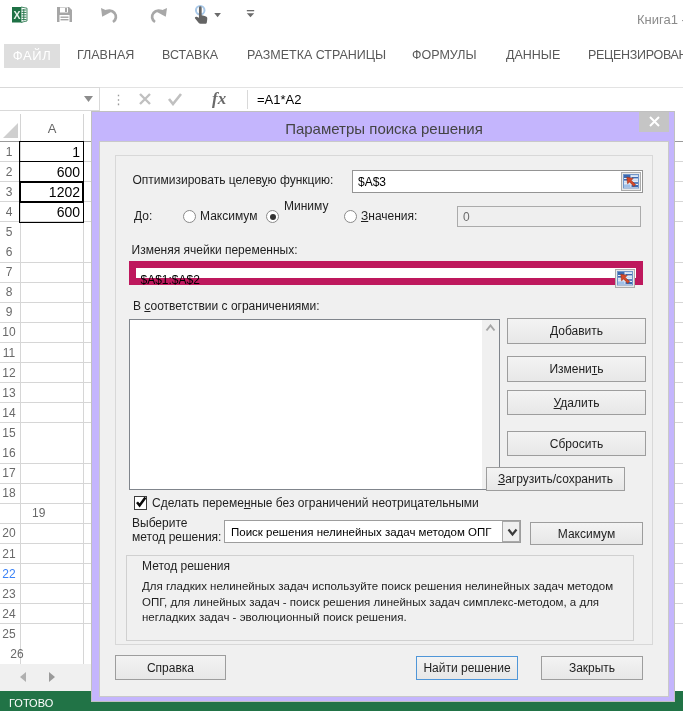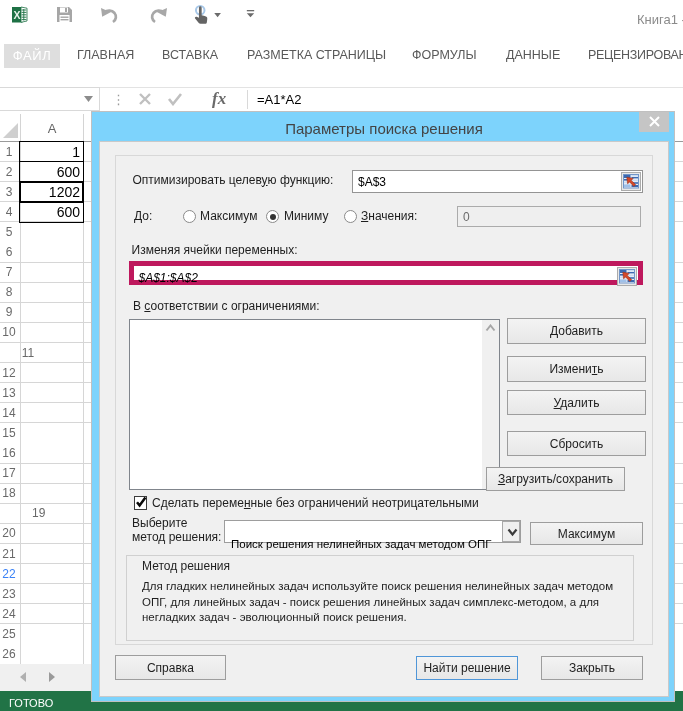--- a/index.html
+++ b/index.html
@@ -104,36 +104,36 @@
     <div class="abs" style="left:0;top:141.5px;width:18px;height:20px;text-align:center;font-size:12px;color:#696969;line-height:20px;">1</div>
     <div class="abs" style="left:0;top:161.6px;width:18px;height:20px;text-align:center;font-size:12px;color:#696969;line-height:20px;">2</div>
     <div class="abs" style="left:0;top:181.7px;width:18px;height:20px;text-align:center;font-size:12px;color:#696969;line-height:20px;">3</div>
     <div class="abs" style="left:0;top:201.8px;width:18px;height:20px;text-align:center;font-size:12px;color:#696969;line-height:20px;">4</div>
     <div class="abs" style="left:0;top:221.9px;width:18px;height:20px;text-align:center;font-size:12px;color:#696969;line-height:20px;">5</div>
     <div class="abs" style="left:0;top:242px;width:18px;height:20px;text-align:center;font-size:12px;color:#696969;line-height:20px;">6</div>
     <div class="abs" style="left:0;top:262.1px;width:18px;height:20px;text-align:center;font-size:12px;color:#696969;line-height:20px;">7</div>
     <div class="abs" style="left:0;top:282.20000000000005px;width:18px;height:20px;text-align:center;font-size:12px;color:#696969;line-height:20px;">8</div>
     <div class="abs" style="left:0;top:302.3px;width:18px;height:20px;text-align:center;font-size:12px;color:#696969;line-height:20px;">9</div>
     <div class="abs" style="left:0;top:322.4px;width:18px;height:20px;text-align:center;font-size:12px;color:#696969;line-height:20px;">10</div>
-    <div class="abs" style="left:0;top:342.5px;width:18px;height:20px;text-align:center;font-size:12px;color:#696969;line-height:20px;margin-left:19px;">11</div>
+    <div class="abs" style="left:0;top:342.5px;width:18px;height:20px;text-align:center;font-size:12px;color:#696969;line-height:20px;">11</div>
     <div class="abs" style="left:0;top:362.6px;width:18px;height:20px;text-align:center;font-size:12px;color:#696969;line-height:20px;">12</div>
     <div class="abs" style="left:0;top:382.70000000000005px;width:18px;height:20px;text-align:center;font-size:12px;color:#696969;line-height:20px;">13</div>
     <div class="abs" style="left:0;top:402.8px;width:18px;height:20px;text-align:center;font-size:12px;color:#696969;line-height:20px;">14</div>
     <div class="abs" style="left:0;top:422.90000000000003px;width:18px;height:20px;text-align:center;font-size:12px;color:#696969;line-height:20px;">15</div>
     <div class="abs" style="left:0;top:443px;width:18px;height:20px;text-align:center;font-size:12px;color:#696969;line-height:20px;">16</div>
     <div class="abs" style="left:0;top:463.1px;width:18px;height:20px;text-align:center;font-size:12px;color:#696969;line-height:20px;">17</div>
     <div class="abs" style="left:0;top:483.20000000000005px;width:18px;height:20px;text-align:center;font-size:12px;color:#696969;line-height:20px;">18</div>
     <div class="abs" style="left:0;top:503.3px;width:18px;height:20px;text-align:center;font-size:12px;color:#696969;line-height:20px;padding-left:32px;">19</div>
     <div class="abs" style="left:0;top:523.4000000000001px;width:18px;height:20px;text-align:center;font-size:12px;color:#696969;line-height:20px;">20</div>
     <div class="abs" style="left:0;top:543.5px;width:18px;height:20px;text-align:center;font-size:12px;color:#696969;line-height:20px;">21</div>
     <div class="abs" style="left:0;top:563.6px;width:18px;height:20px;text-align:center;font-size:12px;color:#3b82f6;line-height:20px;">22</div>
     <div class="abs" style="left:0;top:583.7px;width:18px;height:20px;text-align:center;font-size:12px;color:#696969;line-height:20px;">23</div>
     <div class="abs" style="left:0;top:603.8px;width:18px;height:20px;text-align:center;font-size:12px;color:#696969;line-height:20px;">24</div>
     <div class="abs" style="left:0;top:623.9000000000001px;width:18px;height:20px;text-align:center;font-size:12px;color:#696969;line-height:20px;">25</div>
-    <div class="abs" style="left:0;top:644px;width:18px;height:20px;text-align:center;font-size:12px;color:#696969;line-height:20px;">26</div>
+    <div class="abs" style="left:8px;top:644px;width:18px;height:20px;text-align:center;font-size:12px;color:#696969;line-height:20px;">26</div>
   </div>
 
 <div class="abs" style="left:20px;top:142px;width:60px;height:20px;font-size:14px;color:#000;text-align:right;line-height:20px;">1</div>
 <div class="abs" style="left:20px;top:162px;width:60px;height:20px;font-size:14px;color:#000;text-align:right;line-height:20px;">600</div>
 <div class="abs" style="left:20px;top:182px;width:60px;height:20px;font-size:14px;color:#000;text-align:right;line-height:20px;">1202</div>
 <div class="abs" style="left:20px;top:202px;width:60px;height:20px;font-size:14px;color:#000;text-align:right;line-height:20px;">600</div>
 
 <div class="abs" style="left:19px;top:141px;width:65px;height:21px;border:1px solid #000;"></div>
 <div class="abs" style="left:19px;top:161px;width:65px;height:21px;border:1px solid #000;"></div>
 <div class="abs" style="left:19px;top:181px;width:65px;height:22px;border:2px solid #000;"></div>
@@ -143,21 +143,21 @@
 <svg class="abs" style="left:19px;top:672px;" width="8" height="10" viewBox="0 0 8 10">
     <path d="M7 0 L1 5 L7 10 Z" fill="#b0b0b0"></path>
   </svg>
 <svg class="abs" style="left:48px;top:672px;" width="8" height="10" viewBox="0 0 8 10">
     <path d="M1 0 L7 5 L1 10 Z" fill="#9a9a9a"></path>
   </svg>
 
 <div class="abs" style="left:0;top:691px;width:683px;height:20px;background:#217346;"></div>
 <div class="abs" style="left:9px;top:697px;font-size:11px;color:#fff;">ГОТОВО</div>
 
-<div class="abs" style="left:91px;top:111px;width:584px;height:591px;background:#7dd3fc;border:1px solid #c0c0c0;">
+<div class="abs" style="left:91px;top:111px;width:584px;height:591px;background:#c4b5fd;border:1px solid #c0c0c0;">
 
   <div class="abs" style="left:0;top:8px;width:584px;text-align:center;font-size:15px;color:#444;">Параметры поиска решения</div>
 
   <div class="abs" style="left:547px;top:0;width:30px;height:20px;background:#c5c5c5;color:#fff;text-align:center;">
     <svg style="margin-top:4px;" width="11" height="11" viewBox="0 0 11 11">
         <path d="M1 1 L10 10 M10 1 L1 10" stroke="#fff" stroke-width="2"></path>
       </svg>
   </div>
 
   <div class="abs" style="left:7px;top:29px;width:570px;height:556px;background:#f0f0f0;border:1px solid #c9c9c9;"></div>
@@ -181,29 +181,29 @@
 <rect x="8.5" y="11" width="6.5" height="2" fill="#3c69b0"></rect>
 <path d="M3.8 3.2 L4.6 9.8 L6.6 7.9 L10.8 12.4 L12.6 10.6 L8.2 6.4 L10.2 4.4 Z" fill="#d6492a" stroke="#9d3015" stroke-width="0.6"></path>
 </svg>
       </span>
   </div>
 
   <div class="abs" style="left:42px;top:97px;font-size:12px;color:#1e1e1e;">До:</div>
   <div class="radio abs" style="left:91px;top:98px;"></div>
   <div class="abs" style="left:108px;top:97px;font-size:12px;color:#1e1e1e;">Максимум</div>
   <div class="radio sel abs" style="left:174px;top:98px;"></div>
-  <div class="abs" style="left:192px;top:97px;font-size:12px;color:#1e1e1e;">Миниму</div>
+  <div class="abs" style="left:192px;top:87px;font-size:12px;color:#1e1e1e;">Миниму</div>
   <div class="radio abs" style="left:252px;top:98px;"></div>
   <div class="abs" style="left:269px;top:97px;font-size:12px;color:#1e1e1e;"><u>З</u>начения:</div>
   <div class="abs" style="left:365px;top:94px;width:184px;height:21px;background:#efefef;border:1px solid #ababab;">
     <div class="abs" style="left:5px;top:3px;font-size:12px;color:#6b6b6b;">0</div>
   </div>
 
   <div class="abs" style="left:39.5px;top:131px;font-size:12px;color:#1e1e1e;">Изменяя ячейки переменных:</div>
-  <div class="abs" style="left:36.5px;top:148.5px;width:514.5px;height:24px;background:#fff;border:5px solid #be185d;font-style:italic;">
+  <div class="abs" style="left:36.5px;top:148.5px;width:514.5px;height:24px;background:#fff;border:7px solid #be185d;">
     <div class="abs" style="left:5px;top:5px;font-size:12px;color:#000;">$A$1:$A$2</div>
     <span class="refbtn">
         <svg style="position:absolute;left:1px;top:1px;" width="16" height="15" viewBox="0 0 16 15">
 <rect x="0.5" y="0.5" width="15" height="13.5" fill="#e8eef8" stroke="#7095c9"></rect>
 <rect x="1" y="1" width="6.5" height="3" fill="#3c69b0"></rect>
 <rect x="8.5" y="1" width="6.5" height="1.4" fill="#cddcf0"></rect>
 <rect x="8.5" y="3" width="6.5" height="1.4" fill="#3c69b0"></rect>
 <rect x="1" y="5" width="6.5" height="1.6" fill="#3c69b0"></rect>
 <rect x="8.5" y="5.6" width="6.5" height="1.6" fill="#cddcf0"></rect>
 <rect x="1" y="7.6" width="6.5" height="1.6" fill="#cddcf0"></rect>
@@ -233,21 +233,21 @@
 
   <div class="abs" style="left:41.5px;top:384px;width:13.5px;height:13.5px;background:#fff;border:1.5px solid #3c3c3c;">
     <svg style="position:absolute;left:0px;top:-1px;" width="12" height="12" viewBox="0 0 12 12">
         <path d="M2 6.2 L4.6 9.4 L10.4 1.6" stroke="#0a0a0a" stroke-width="2.5" fill="none"></path>
       </svg>
   </div>
   <div class="abs" style="left:60px;top:384px;font-size:12px;color:#1e1e1e;">Сделать переме<u>н</u>ные без ограничений неотрицательными</div>
 
   <div class="abs" style="left:40px;top:404px;font-size:12px;color:#1e1e1e;line-height:14px;">Выберите<br>метод решения:</div>
   <div class="abs" style="left:132px;top:408px;width:297px;height:23px;background:#fff;border:1px solid #9d9d9d;">
-    <div class="abs" style="left:6px;top:5px;font-size:11.5px;color:#000;white-space:nowrap;margin-top:12px;">Поиск решения нелинейных задач методом ОПГ</div>
+    <div class="abs" style="left:6px;top:5px;font-size:11.5px;color:#000;white-space:nowrap;">Поиск решения нелинейных задач методом ОПГ</div>
     <div class="abs" style="right:0px;top:0px;width:18px;height:21px;background:#efefef;border:1px solid #a9a9a9;">
       <svg style="margin:6px 0 0 3.5px" width="11" height="9" viewBox="0 0 11 9">
           <path d="M1.5 1.5 L5.5 6.5 L9.5 1.5" stroke="#3a3a3a" stroke-width="2.2" fill="none"></path>
         </svg>
     </div>
   </div>
   <button class="btn abs" style="left:438px;top:410px;width:113px;height:23px;">Максимум</button>
 
   <div class="abs" style="left:34px;top:443px;width:508px;height:86px;border:1px solid #d0d0d0;"></div>
   <div class="abs" style="left:50px;top:447px;font-size:12px;color:#1e1e1e;">Метод решения</div>

